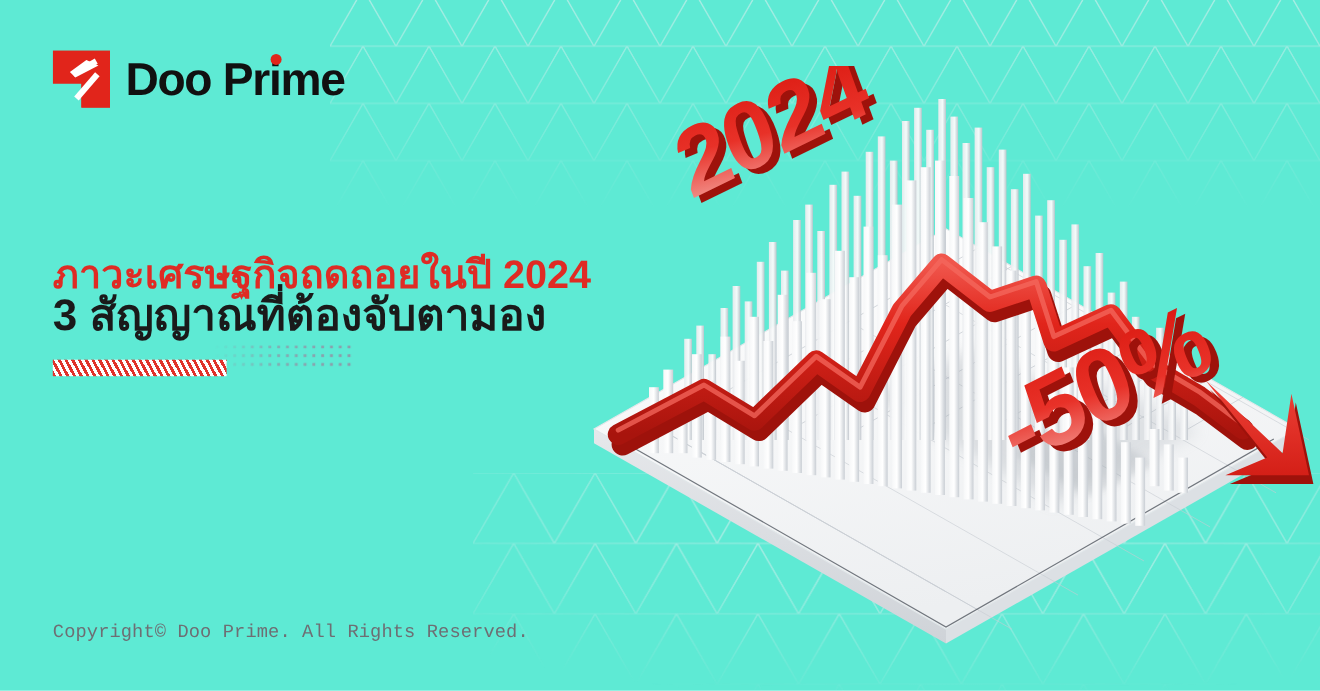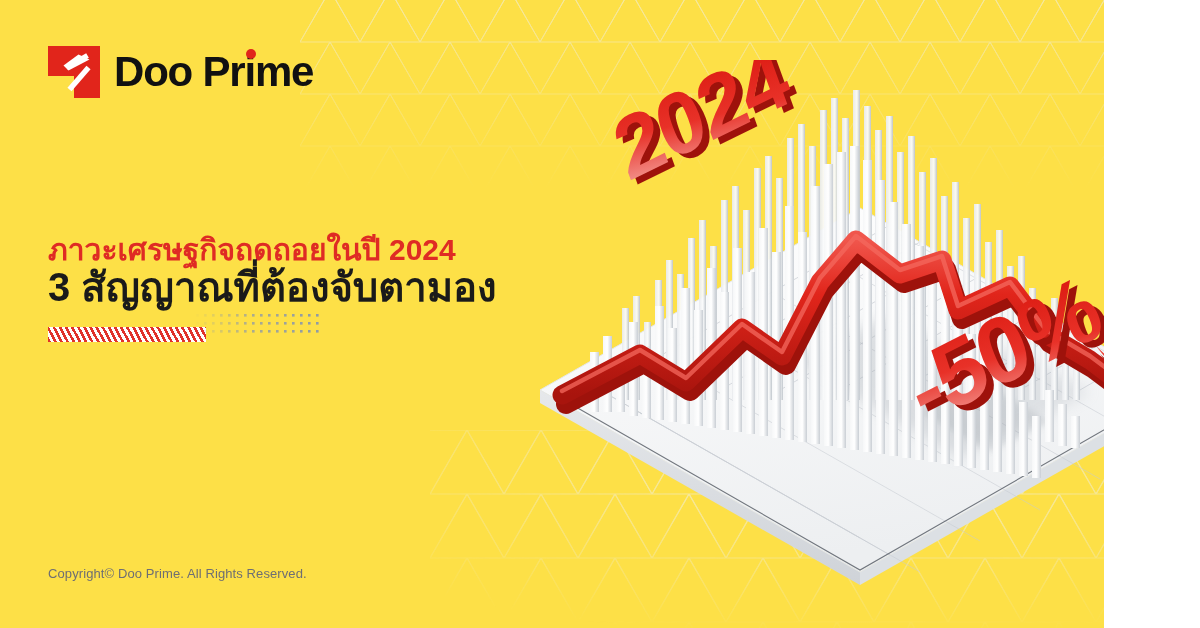--- a/index.html
+++ b/index.html
@@ -6,23 +6,23 @@
   html, body { width:1200px; height:628px; }
   body {
     background:#ffffff;
     font-family:"Liberation Sans", sans-serif;
     overflow:hidden;
     position:relative;
   }
 
   #banner {
     position:relative;
-    width:1104px;
+    width:1200px;
     height:628px;
-    background:#fde047;
+    background:#5eead4;
     overflow:hidden;
   }
 
   
   .poly-bg {
     position:absolute;
     left:300px; top:-10px;
     width:900px; height:200px;
     opacity:.55;
     pointer-events:none;
@@ -66,21 +66,21 @@
   }
 
   
   .headline {
     position:absolute;
     left:48px; top:232px;
     width:560px;
   }
   .headline .line1 {
     color:#DF2B24;
-    font-size:30px;
+    font-size:36px;
     font-weight:bold;
     line-height:36px;
     white-space:nowrap;
   }
   .headline .line2 {
     color:#1A1A1A;
     font-size:40px;
     font-weight:bold;
     line-height:38px;
     white-space:nowrap;
@@ -105,24 +105,25 @@
   .deco-dots {
     position:absolute;
     left:146px; top:-10px;
     width:128px; height:30px;
   }
 
   
   .copyright {
     position:absolute;
     left:48px; top:566px;
-    font-size:13px;
+    font-size:17px;
     color:#6E6E73;
     letter-spacing:.1px;
     white-space:nowrap;
+    font-family:Liberation Mono, monospace;
   }
 
   
   .illustration {
     position:absolute;
     left:490px; top:60px;
     width:710px; height:560px;
   }
   .illustration svg { display:block; }
 </style>

